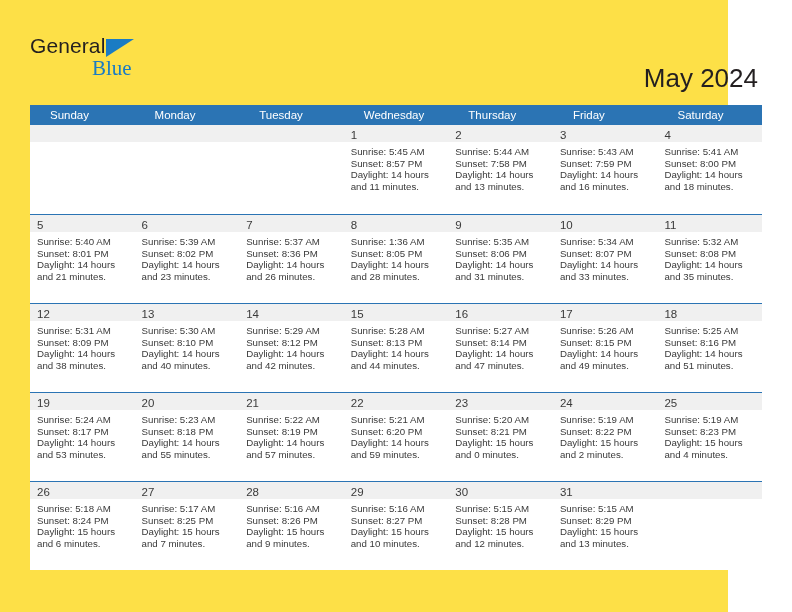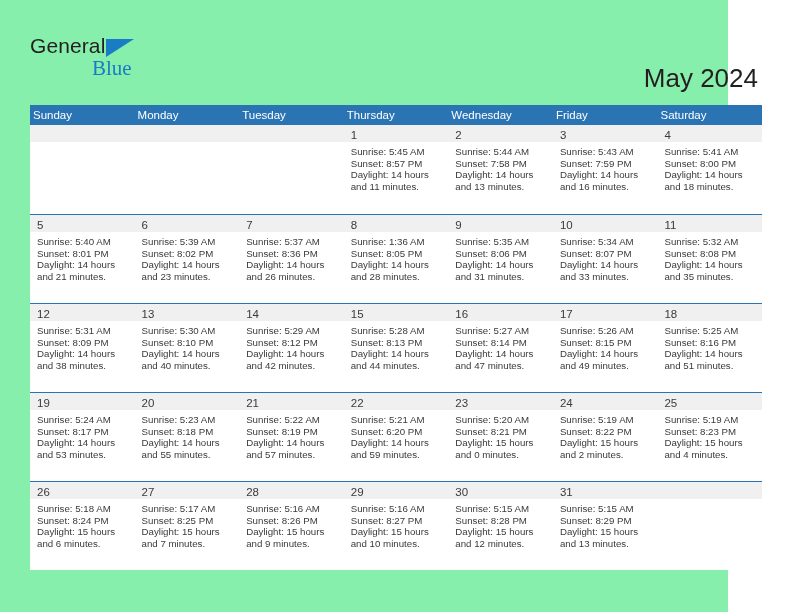--- a/index.html
+++ b/index.html
@@ -7,21 +7,21 @@
     width: 792px;
     height: 612px;
     background: #ffffff;
     font-family: "Liberation Sans", sans-serif;
     overflow: hidden;
   }
   .page {
     position: relative;
     width: 728px;
     height: 612px;
-    background: #86efac;
+    background: #fde047;
   }
 
   
   .top {
     position: absolute;
     left: 0; top: 0;
     width: 792px;
     height: 100px;
   }
   .logo {
@@ -92,21 +92,21 @@
     display: flex;
     width: 732px;
     height: 20px;
     background: #2b74b4;
   }
   .dow {
     flex: 1 1 0;
     color: #ffffff;
     font-size: 11.5px;
     line-height: 20px;
-    padding-left: 3px;
+    padding-left: 20px;
     white-space: nowrap;
     overflow: hidden;
   }
   .week {
     display: flex;
     width: 732px;
     height: 89px;
     border-top: 1.6px solid #2b74b4;
   }
   .week:first-of-type { border-top: none; }
@@ -157,22 +157,22 @@
     </div>
 
   </div>
 
   <div class="calendar">
 
     <div class="dow-row">
       <div class="dow">Sunday</div>
       <div class="dow">Monday</div>
       <div class="dow">Tuesday</div>
+      <div class="dow">Wednesday</div>
       <div class="dow">Thursday</div>
-      <div class="dow">Wednesday</div>
       <div class="dow">Friday</div>
       <div class="dow">Saturday</div>
     </div>
 
     <div id="weeks-container">
         <div class="week">
           <div class="cell empty">
             <div class="daynum-band"><span class="daynum"></span></div>
           </div>
           <div class="cell empty">

